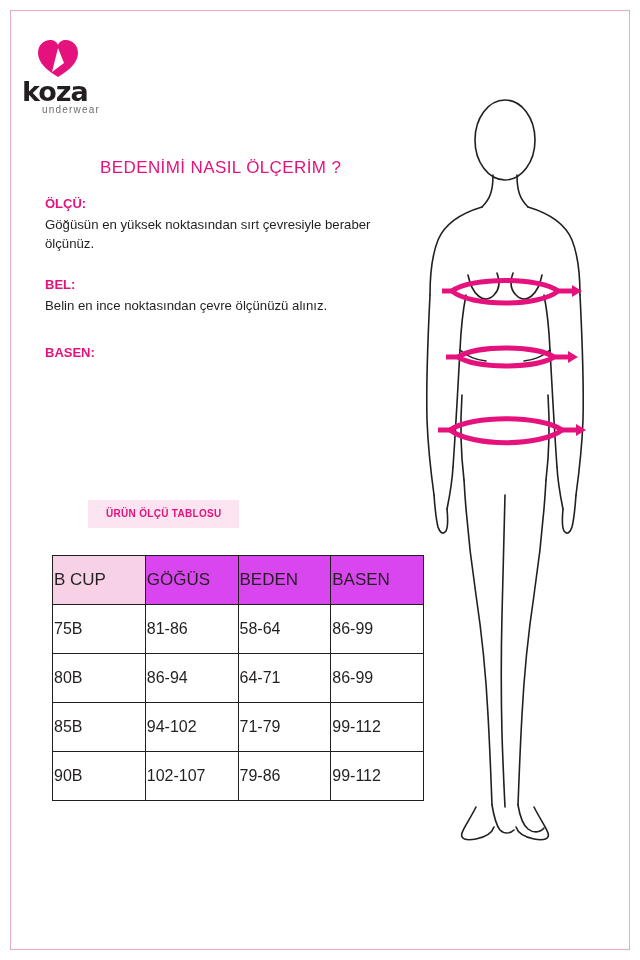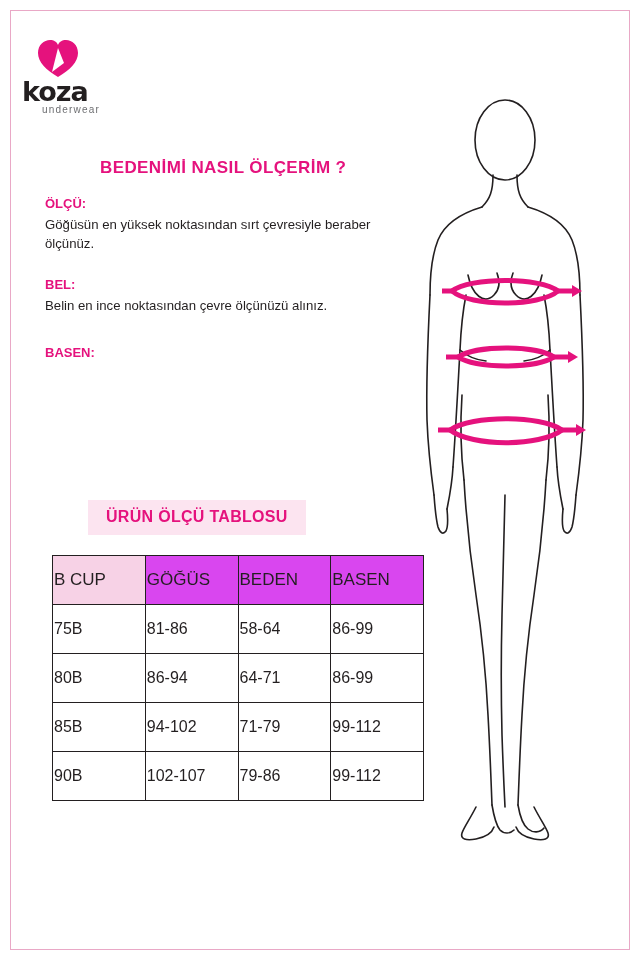--- a/index.html
+++ b/index.html
@@ -61,21 +61,21 @@
     font-size: 10px;
     letter-spacing: 1.2px;
     color: #6d6e71;
   }
   
   .head-title {
     position: absolute;
     left: 100px;
     top: 158px;
     font-size: 17px;
-    font-weight: bold;
+    font-weight: normal;
     color: #e5127d;
     letter-spacing: 0.4px;
   }
   .measure-block {
     position: absolute;
     left: 45px;
     width: 345px;
   }
   .m1 { top: 196px; }
   .m2 { top: 277px; }
@@ -93,21 +93,21 @@
   }
   
   .table-title-wrap {
     position: absolute;
     left: 88px;
     top: 500px;
     background: #fce4f0;
     padding: 8px 18px 9px 18px;
   }
   .table-title {
-    font-size: 16px;
+    font-size: 10px;
     font-weight: bold;
     color: #e5127d;
     letter-spacing: 0.3px;
   }
   
   table.size-table {
     position: absolute;
     left: 52px;
     top: 555px;
     width: 372px;

